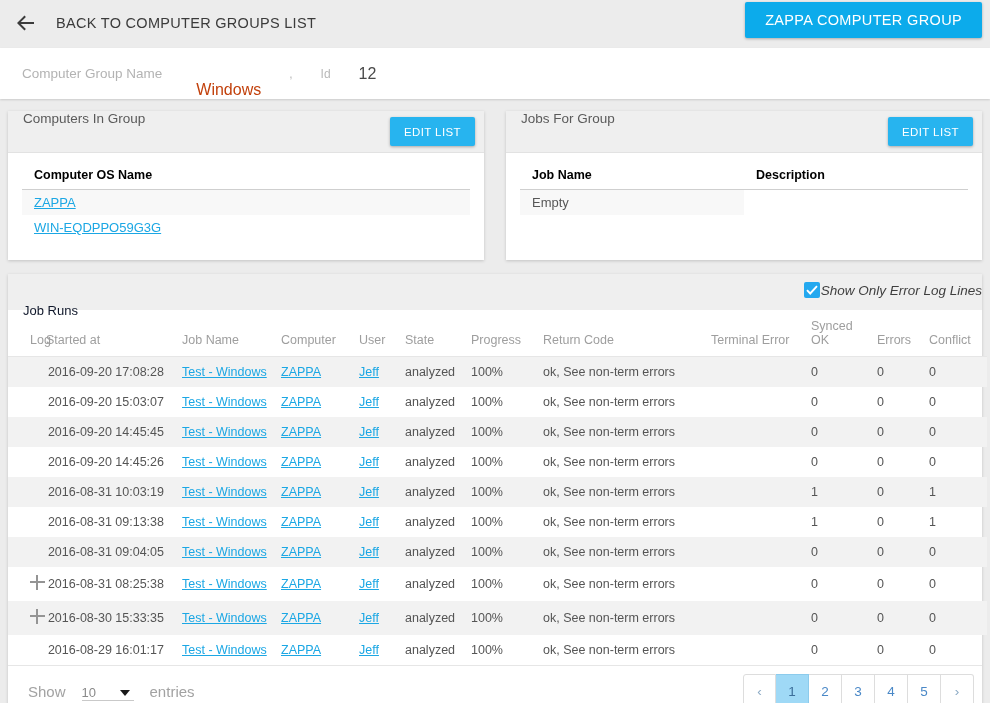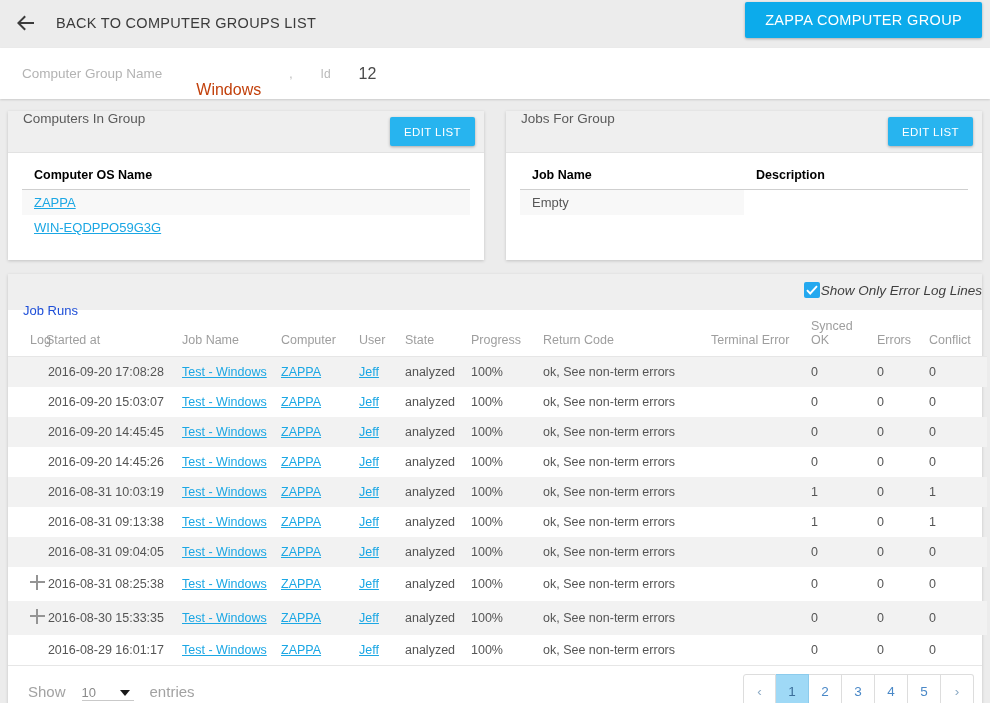--- a/index.html
+++ b/index.html
@@ -133,21 +133,21 @@
     box-shadow: 0 1px 3px rgba(0,0,0,.18);
   }
   .jr-head {
     position: relative;
     height: 36px;
     background: #efefef;
     display: flex;
     align-items: center;
     padding-left: 15px;
   }
-  .jr-title { font-size: 13px; color: #1d4ed8; margin-top: 36px; }
+  .jr-title { font-size: 13px; color: #0f172a; margin-top: 36px; }
   .chk-wrap {
     position: absolute;
     right: 0px; top: 8px;
     display: flex; align-items: center;
     cursor: pointer;
   }
   .chk {
     width: 16px; height: 16px;
     background: #23a8ef;
     border-radius: 2px;

